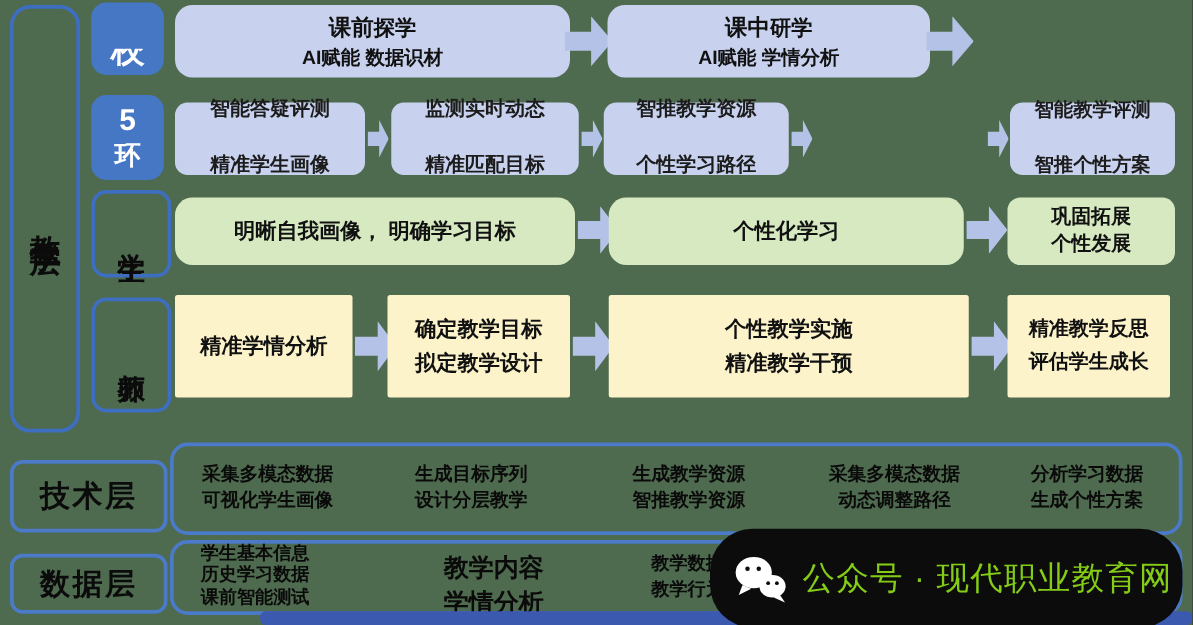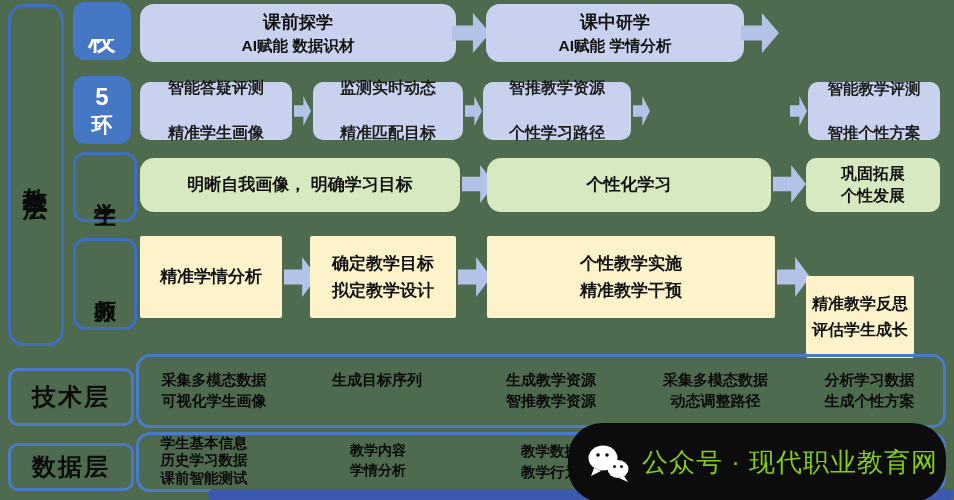--- a/index.html
+++ b/index.html
@@ -147,35 +147,36 @@
   <div class="abs bx yellow-bx" style="left:310px;width:146px;font-family:Liberation Serif, serif;">
     <span>确定教学目标</span>
     <span>拟定教学设计</span>
   </div>
   <div class="abs arr arr-tc" style="left:458px;"></div>
   <div class="abs bx yellow-bx" style="left:487px;width:288px;">
     <span>个性教学实施</span>
     <span>精准教学干预</span>
   </div>
   <div class="abs arr arr-tc" style="left:777px;"></div>
-  <div class="abs bx yellow-bx" style="left:806px;width:108px;font-size:16px;margin-top:40px;">
+  <div class="abs bx yellow-bx" style="left:806px;width:130px;font-size:16px;">
     <span>精准教学反思</span>
     <span>评估学生成长</span>
   </div>
 
   <div class="abs band-label" style="top:368px;width:120px;height:52px;">
     <span>技术层</span>
   </div>
   <div class="abs band-container" style="top:354px;height:68px;"></div>
   <div class="abs blk" style="left:146px;top:369px;width:136px;">
     <div>采集多模态数据</div>
     <div>可视化学生画像</div>
   </div>
   <div class="abs blk" style="left:322px;top:369px;width:110px;">
     <div>生成目标序列</div>
+    <div>设计分层教学</div>
   </div>
   <div class="abs blk" style="left:495px;top:369px;width:112px;">
     <div>生成教学资源</div>
     <div>智推教学资源</div>
   </div>
   <div class="abs blk" style="left:638px;top:369px;width:155px;">
     <div>采集多模态数据</div>
     <div>动态调整路径</div>
   </div>
   <div class="abs blk" style="left:812px;top:369px;width:115px;">
@@ -185,21 +186,21 @@
 
   <div class="abs band-label" style="top:443px;width:120px;height:42px;">
     <span>数据层</span>
   </div>
   <div class="abs band-container" style="top:432px;height:54px;"></div>
   <div class="abs blk blk3" style="left:144px;top:435px;width:120px;">
     <div>学生基本信息</div>
     <div>历史学习数据</div>
     <div>课前智能测试</div>
   </div>
-  <div class="abs blk" style="left:333px;top:441px;width:90px;font-size:14px;">
+  <div class="abs blk" style="left:350px;top:441px;width:90px;font-size:20px;">
     <div>教学内容</div>
     <div>学情分析</div>
   </div>
   <div class="abs blk" style="left:505px;top:441px;width:90px;font-size:14.5px;">
     <div>教学数据</div>
     <div>教学行为</div>
   </div>
 
   <div class="abs bottom-bar"></div>
 

